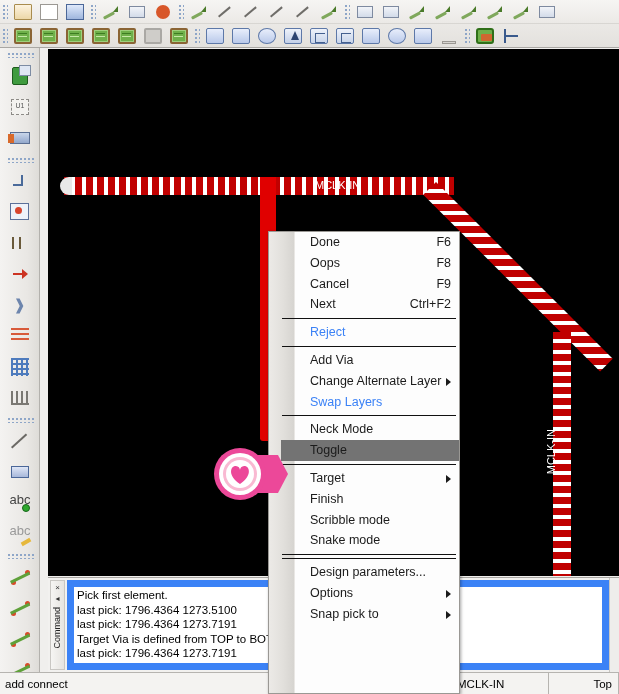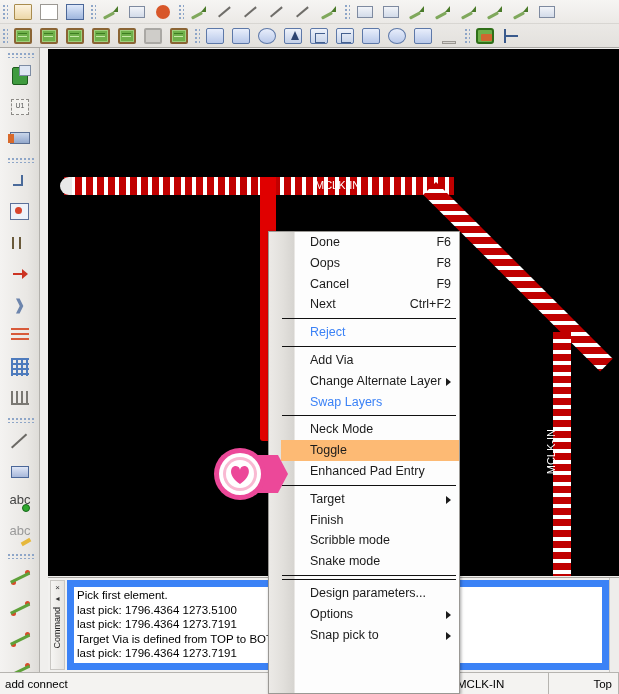--- a/index.html
+++ b/index.html
@@ -156,21 +156,21 @@
     position:absolute; left:0; top:0; width:26px; height:100%;
     background: linear-gradient(to right,#eceae7 0%,#e2e0dc 55%,#d6d4d0 100%);
     border-right:1px solid #e9e7e4;
   }
   #ctxmenu ul { list-style:none; position:relative; z-index:2; }
   #ctxmenu li {
     height:20.8px; line-height:20.8px; padding-left:29px; padding-right:8px;
     font-size:12.5px; color:#1b1b1b; position:relative; white-space:nowrap;
   }
   #ctxmenu li.disabled { color:#3b82f6; }
-  #ctxmenu li.sel { background:#fdba74; }
+  #ctxmenu li.sel { background:#737373; }
   #ctxmenu li .acc { position:absolute; right:8px; top:0; font-size:12.5px; color:#1b1b1b; }
   #ctxmenu li .sub {
     position:absolute; right:8px; top:7px; width:0;height:0;
     border-top:4px solid transparent;border-bottom:4px solid transparent;border-left:5px solid #1b1b1b;
   }
   #ctxmenu .sep { height:1px; background:#111; margin:3px 3px 3px 1px; }
 
   
   #cmdpanel {
     position:absolute; left:48px; top:577px; width:571px; height:95px;
@@ -455,21 +455,20 @@
       <li class="menu-item"><span>Next</span><span class="acc">Ctrl+F2</span></li>
       <li class="sep" style="height:1px;padding:0;line-height:0;background:#111;margin:3px 3px 3px 1px;"></li>
       <li class="menu-item disabled"><span>Reject</span></li>
       <li class="sep" style="height:1px;padding:0;line-height:0;background:#111;margin:3px 3px 3px 1px;"></li>
       <li class="menu-item"><span>Add Via</span></li>
       <li class="menu-item"><span>Change Alternate Layer</span><span class="sub"></span></li>
       <li class="menu-item disabled"><span>Swap Layers</span></li>
       <li class="sep" style="height:1px;padding:0;line-height:0;background:#111;margin:3px 3px 3px 1px;"></li>
       <li class="menu-item"><span>Neck Mode</span></li>
       <li class="menu-item sel"><span>Toggle</span></li>
-      <li class="menu-item"><span>Enhanced Pad Entry</span></li>
       <li class="sep" style="height:1px;padding:0;line-height:0;background:#111;margin:3px 3px 3px 1px;"></li>
       <li class="menu-item"><span>Target</span><span class="sub"></span></li>
       <li class="menu-item"><span>Finish</span></li>
       <li class="menu-item"><span>Scribble mode</span></li>
       <li class="menu-item"><span>Snake mode</span></li>
       <li class="sep" style="height:1px;padding:0;line-height:0;background:#111;margin:3px 3px 3px 1px;"></li>
       <li class="sep" style="height:1px;padding:0;line-height:0;background:#111;margin:3px 3px 3px 1px;"></li>
       <li class="menu-item"><span>Design parameters...</span></li>
       <li class="menu-item"><span>Options</span><span class="sub"></span></li>
       <li class="menu-item"><span>Snap pick to</span><span class="sub"></span></li>

